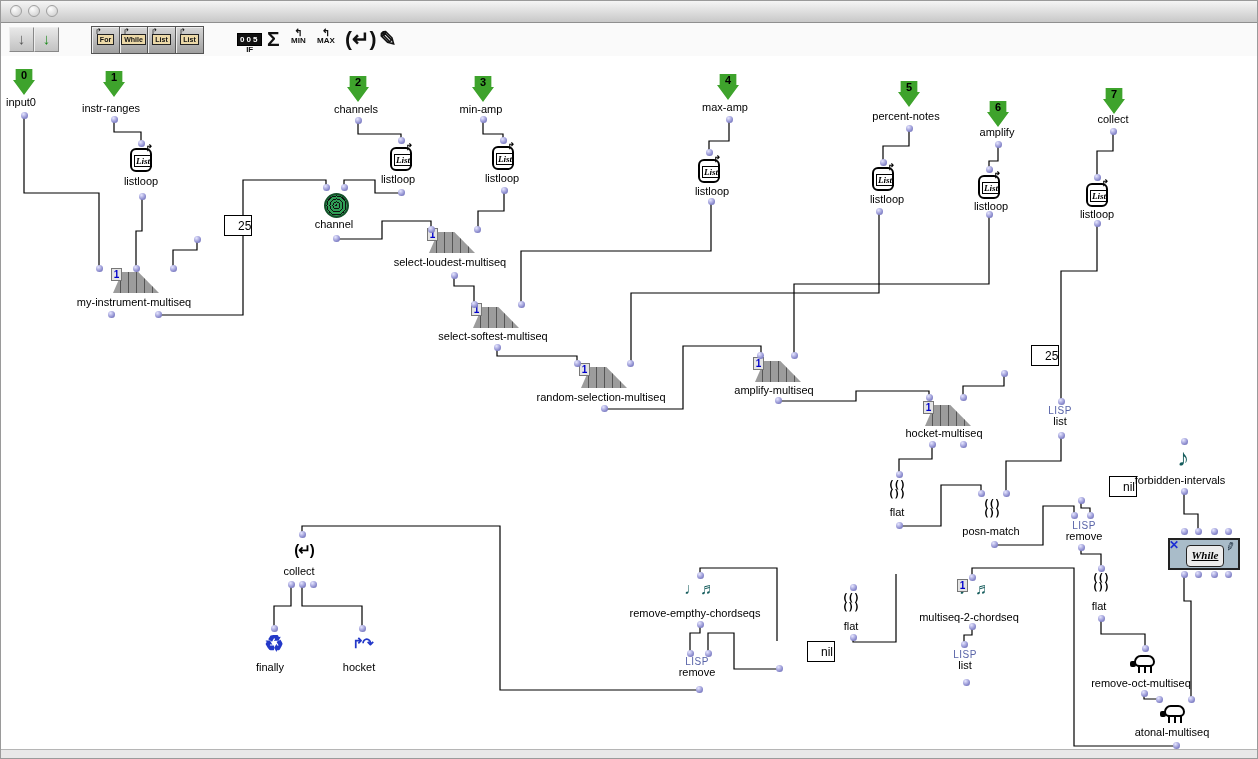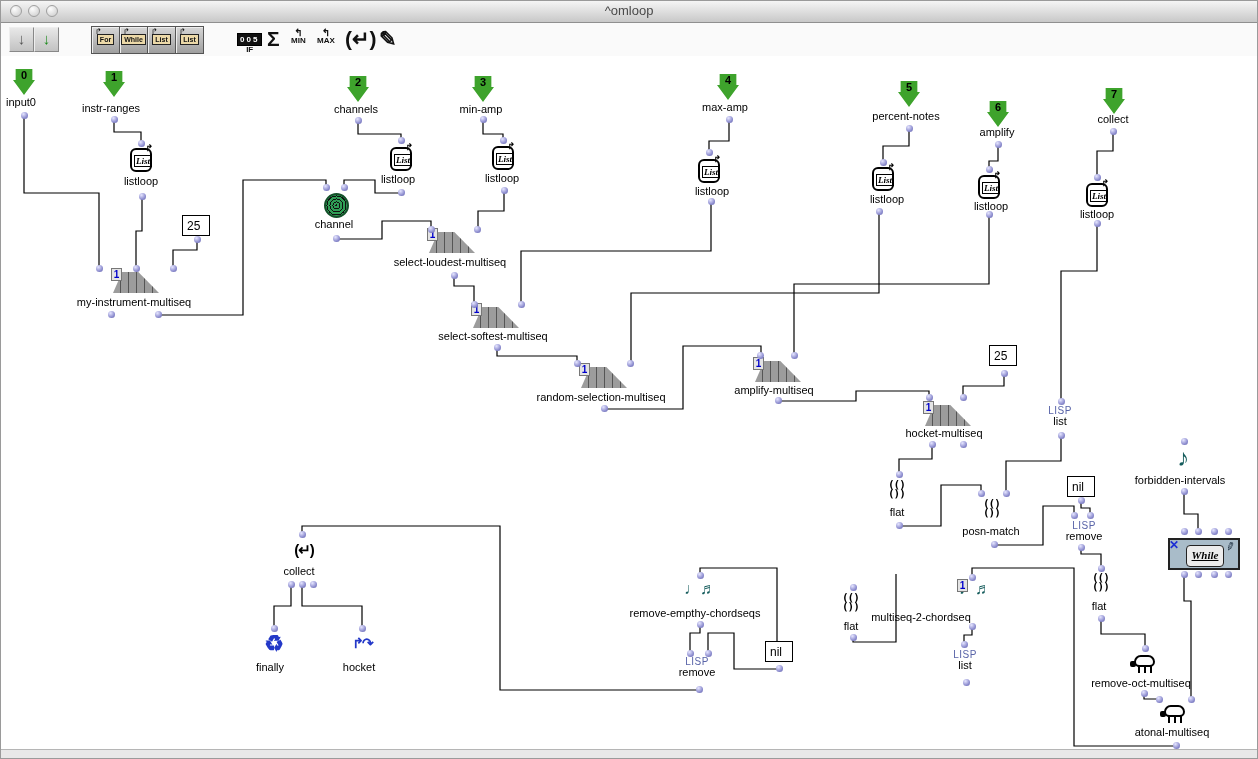--- a/index.html
+++ b/index.html
@@ -32,21 +32,21 @@
   #canvas{position:absolute;left:0;top:55px;width:1258px;height:693px;background:#fff;}
   #cords{position:absolute;left:0;top:0;width:1258px;height:693px;}
   .node{position:absolute;left:0;top:0;}
   .lbl{position:absolute;transform:translateX(-50%);white-space:nowrap;font-size:11px;color:#000;}
   .port{position:absolute;width:7px;height:7px;border-radius:50%;
         background:radial-gradient(circle at 35% 30%,#e6e6ff,#8f8fd0 60%,#5d5da8);cursor:crosshair;}
   .arrowbox{position:absolute;width:22px;height:26px;background:#3ea32c;
             clip-path:polygon(12% 0,88% 0,88% 42%,100% 42%,50% 100%,0 42%,12% 42%);
             text-align:center;font-size:11px;font-weight:bold;color:#000;line-height:12px;cursor:pointer;}
   .numbox{position:absolute;width:28px;height:21px;background:#fff;border:1px solid #000;
-          font-size:12px;line-height:20px;padding-left:4px;box-sizing:border-box;cursor:text;}
+          font-size:12px;line-height:20px;padding-left:13px;box-sizing:border-box;cursor:text;margin-left:42px;}
   .llicon{position:absolute;width:22px;height:24px;border:2px solid #000;border-radius:6px;
           background:#fff;box-sizing:border-box;cursor:pointer;}
   .llicon .inner{position:absolute;left:2px;top:5px;padding:0 1px;border:1px solid #000;
                  font-family:"Liberation Serif",serif;font-style:italic;font-weight:bold;font-size:9px;line-height:10px;}
   .llicon .tip{position:absolute;right:-3px;top:-7px;font-size:9px;font-weight:bold;}
   .trap{position:absolute;width:46px;height:21px;
         background:repeating-linear-gradient(90deg,#9c9c9c 0 7px,#555 7px 8px);
         clip-path:polygon(0 100%,20% 0,55% 0,100% 100%);cursor:pointer;}
   .badge{position:absolute;width:11px;height:13px;background:#e4e4e4;border:1px solid #777;
          font-size:10px;font-weight:bold;color:#0000cc;text-align:center;line-height:12px;box-sizing:border-box;}
@@ -72,21 +72,20 @@
   #footer{position:absolute;left:0;top:748px;width:100%;height:11px;background:#e8e8e8;border-top:1px solid #b5b5b5;}
 </style>
 </head>
 <body>
 
 <div id="window">
   <div id="titlebar">
     <div class="traffic" style="left:9px"></div>
     <div class="traffic" style="left:27px"></div>
     <div class="traffic" style="left:45px"></div>
-    <div class="title">^omloop</div>
   </div>
   <div id="toolbar">
       <div class="tbtn" style="left: 8px; top: 4px; color: rgb(85, 85, 85);">↓</div>
       <div class="tbtn" style="left: 33px; top: 4px; color: rgb(31, 140, 31);">↓</div>
       <div class="loopbtn" style="left: 90px; top: 3px;"><span class="loopmark">↱</span><span class="inner">For</span></div>
       <div class="loopbtn" style="left: 118px; top: 3px;"><span class="loopmark">↱</span><span class="inner">While</span></div>
       <div class="loopbtn" style="left: 146px; top: 3px;"><span class="loopmark">↱</span><span class="inner">List</span></div>
       <div class="loopbtn" style="left: 174px; top: 3px;"><span class="loopmark">↱</span><span class="inner">List</span></div>
       <div class="funicon" style="left: 236px; top: 5px;"><span class="digits">005</span><span class="cap">IF</span></div>
       <div class="funicon" style="left: 266px; top: 5px;"><span class="big">Σ</span></div>
@@ -394,21 +393,21 @@
       </div>
       <div class="node">
         <div class="glyphicon" style="left: 699px; top: 523px; font-size: 16px; line-height: 20px; color: rgb(21, 92, 92);">♩♬</div>
         <div class="lbl" style="left: 694px; top: 551px;">remove-empthy-chordseqs</div>
         <div class="port" style="left: 695.5px; top: 515.5px;"></div>
         <div class="port" style="left: 695.5px; top: 564.5px;"></div>
       </div>
       <div class="node">
         <div class="glyphicon" style="left: 974px; top: 523px; font-size: 16px; line-height: 20px; color: rgb(21, 92, 92);">♩♬</div>
         <div class="badge" style="left: 956px; top: 523px;">1</div>
-        <div class="lbl" style="left: 920px; top: 555px;">multiseq-2-chordseq</div>
+        <div class="lbl" style="left: 968px; top: 555px;">multiseq-2-chordseq</div>
         <div class="port" style="left: 967.5px; top: 517.5px;"></div>
         <div class="port" style="left: 967.5px; top: 566.5px;"></div>
       </div>
       <div class="node">
         <div class="sheep" style="left: 1128px; top: 597px;">
           <div class="body"></div>
           <div class="head"></div>
           <div class="leg" style="left: 9px;"></div>
           <div class="leg" style="left: 15px;"></div>
           <div class="leg" style="left: 21px;"></div>

